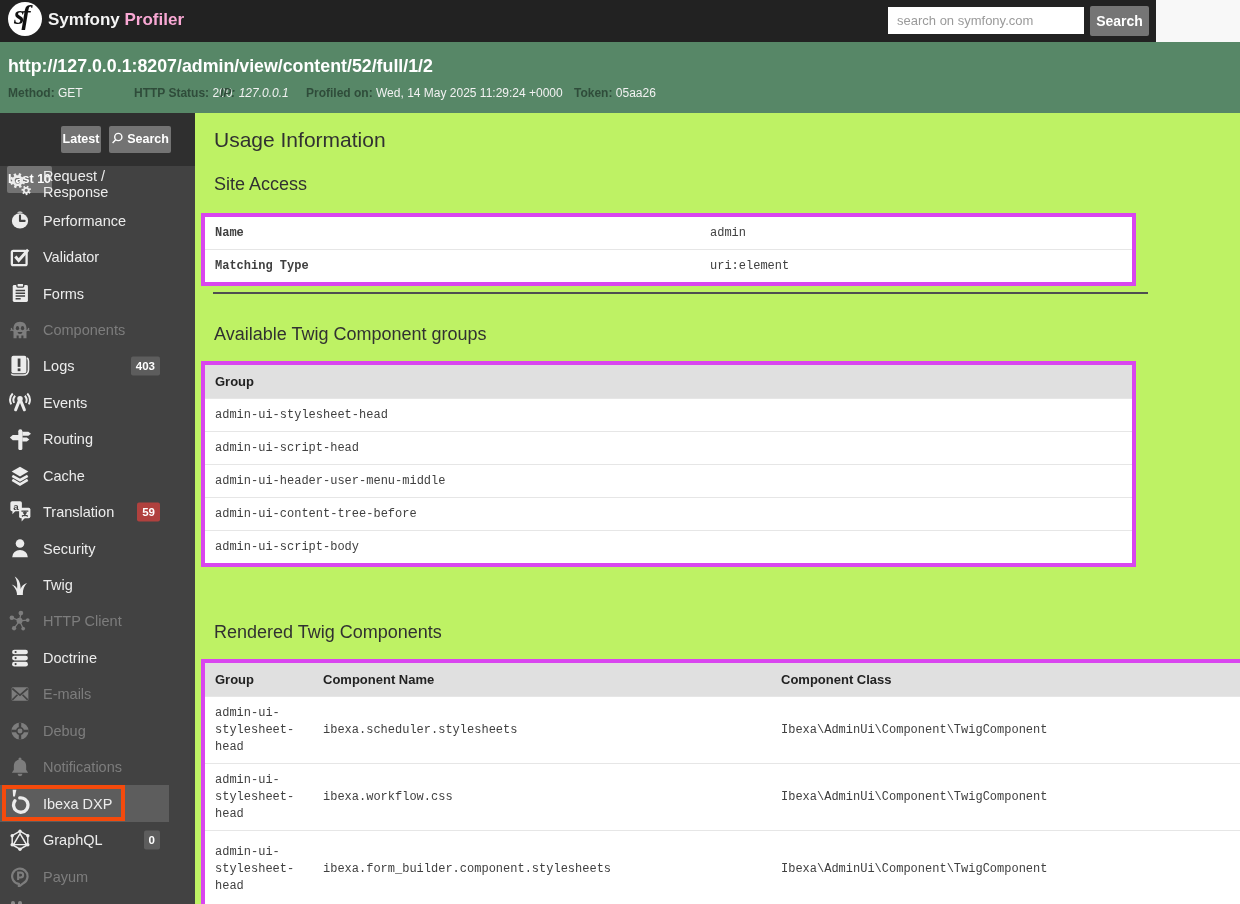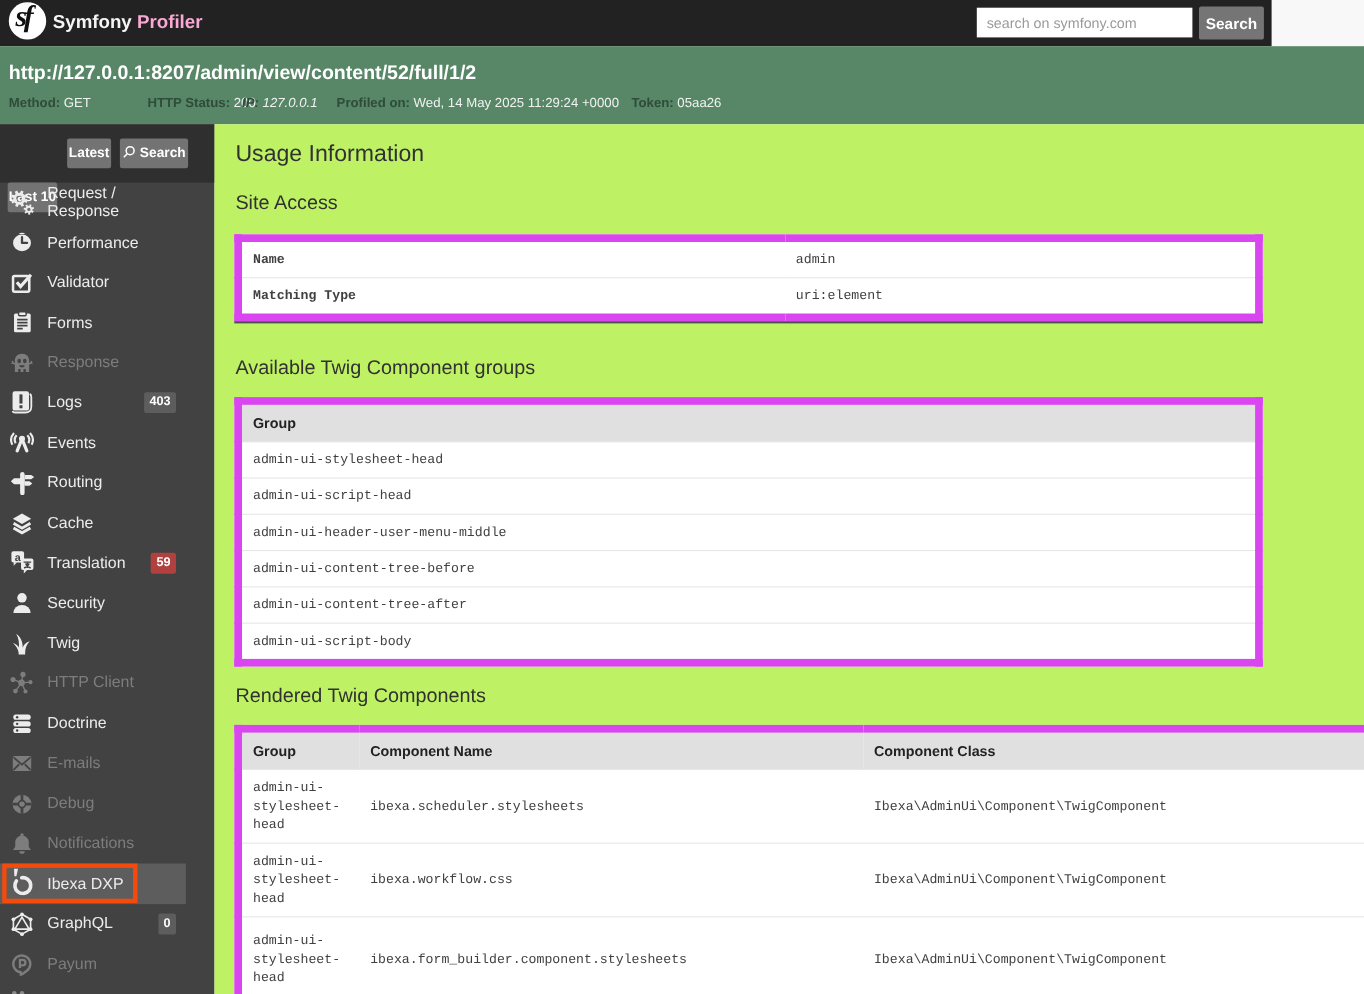--- a/index.html
+++ b/index.html
@@ -30,21 +30,21 @@
 .badge { position:absolute; right:9px; top:50%; transform:translateY(-50%); height:19px; line-height:19px; padding:0 5px; background:#5d5d5d; border-radius:2px; color:#fff; font-size:11.5px; font-weight:bold; }
 .badge.red { background:#b0413e; }
 #peek { position:absolute; left:11px; top:735px; width:12px; height:5px; }
 #peek:before { content:""; position:absolute; left:0; width:4px; height:5px; background:#8a8a8a; border-radius:2px; }
 #peek:after { content:""; position:absolute; left:7px; width:4px; height:5px; background:#8a8a8a; border-radius:2px; }
 #selbox { position:absolute; left:2px; top:672px; width:123px; height:36px; border:4px solid #f44a0c; z-index:5; }
 #content { position:absolute; left:195px; top:113px; width:1045px; height:791px; background:#bef264; overflow:hidden; }
 h2 { position:absolute; left:19px; top:15px; font-size:21px; font-weight:500; color:#313131; }
 .h3 { position:absolute; left:19px; font-size:18px; font-weight:500; color:#313131; }
 table { border-collapse:collapse; background:#fff; }
-.t1 { position:absolute; left:18px; top:100px; width:935px; border:7px solid #d946ef; }
+.t1 { position:absolute; left:6px; top:100px; width:935px; border:4px solid #d946ef; }
 .t1 td { border-top:1px solid #e6e6e6; font-family:"Liberation Mono", monospace; font-size:12px; line-height:17px; padding:7.5px 11px 7.5px 10px; color:#404040; }
 .t1 tr:first-child td { border-top:0; }
 #darkline { position:absolute; left:18px; top:179px; width:935px; height:2px; background:#4f4f4f; }
 .thead td { background:#e0e0e0; font-family:"Liberation Sans", sans-serif !important; font-weight:bold; font-size:13px !important; color:#222; line-height:18px !important; }
 </style>
 </head>
 <body>
 <div id="topbar">
   <div id="logo">
       <span>sf</span>
@@ -107,21 +107,21 @@
         <span class="lbl">Forms</span>
       </div>
     <div class="mi dim">
         <svg viewBox="0 0 20 20">
           <path fill="currentColor" d="M10 2.4 C6.2 2.4 4.1 4.9 4.1 8.3 L4.1 17.4 L6.9 17.4 L6.9 15 L8.8 15 L8.8 17.4 L11.2 17.4 L11.2 15 L13.1 15 L13.1 17.4 L15.9 17.4 L15.9 8.3 C15.9 4.9 13.8 2.4 10 2.4 Z"></path>
           <ellipse cx="7.7" cy="8.3" rx="1.5" ry="1.85" fill="#424242"></ellipse>
           <ellipse cx="12.3" cy="8.3" rx="1.5" ry="1.85" fill="#424242"></ellipse>
           <path d="M7.8 11.9 a2.2 1.8 0 0 0 4.4 0 Z" fill="#424242"></path>
           <path d="M4.5 10.9 L2.5 9.9 L2.1 8.2 M2.5 9.9 L1.3 10.5 M15.5 10.9 L17.5 9.9 L17.9 8.2 M17.5 9.9 L18.7 10.5" stroke="currentColor" stroke-width="1.2" fill="none"></path>
         </svg>
-        <span class="lbl">Response</span>
+        <span class="lbl">Components</span>
       </div>
     <div class="mi">
         <svg viewBox="0 0 20 20">
           <path d="M16.4 2.8 C17.3 3.3 17.7 4.3 17.7 5.6 L17.7 13.4 C17.7 16.4 15.6 18.2 12.8 18.2 L4.3 18.2 C3.1 18.2 2.4 17.7 2.2 16.9" stroke="currentColor" stroke-width="1.5" fill="none"></path>
           <rect x="2.2" y="0.6" width="13.6" height="16" rx="1.8" fill="currentColor"></rect>
           <rect x="7.9" y="3.2" width="2.5" height="7.6" fill="#424242"></rect>
           <rect x="7.9" y="12.2" width="2.5" height="2.5" fill="#424242"></rect>
         </svg>
         <span class="lbl">Logs</span>
         <span class="badge">403</span>
@@ -282,23 +282,20 @@
     <tr>
           <td>admin‑ui‑script‑head</td>
         </tr>
     <tr>
           <td>admin‑ui‑header‑user‑menu‑middle</td>
         </tr>
     <tr>
           <td>admin‑ui‑content‑tree‑before</td>
         </tr>
     <tr>
-          <td>admin‑ui‑content‑tree‑after</td>
-        </tr>
-    <tr>
           <td>admin‑ui‑script‑body</td>
         </tr>
   </tbody>
     </table>
   <div class="h3" style="top:509px;">Rendered Twig Components</div>
   <table class="t1" style="top:546px;width:1150px;table-layout:fixed;">
     <tbody>
         <tr class="thead">
           <td style="width:110px;">Group</td>
           <td style="width:458px;">Component Name</td>

